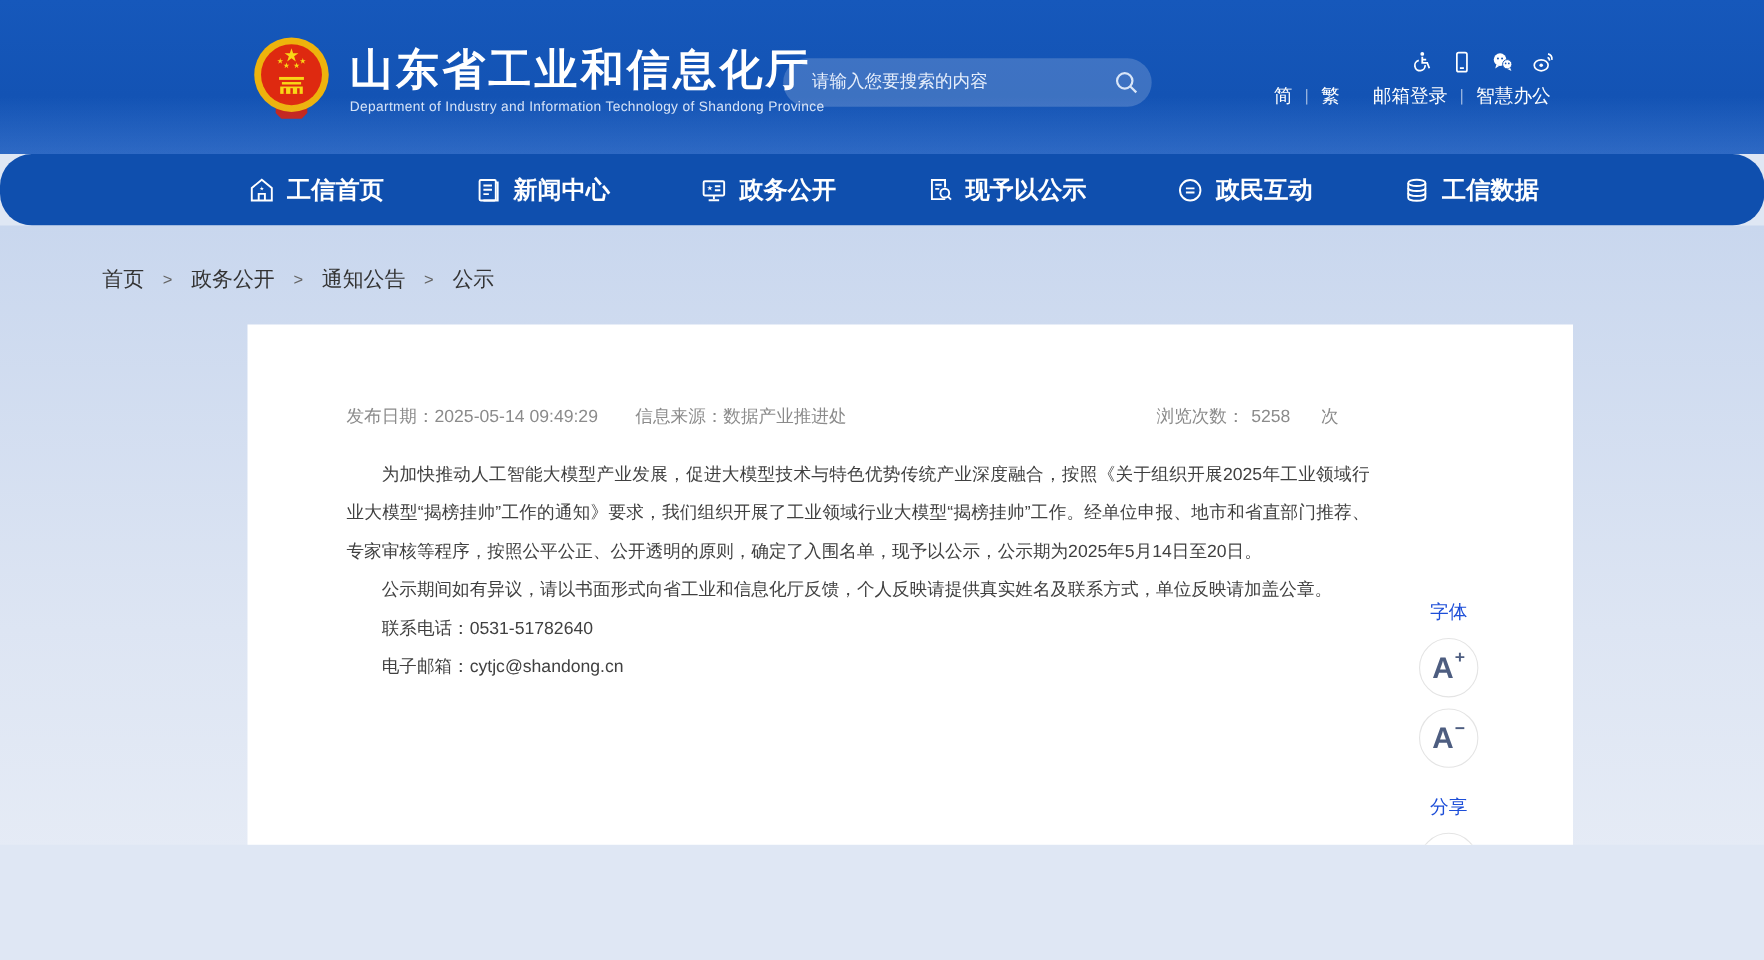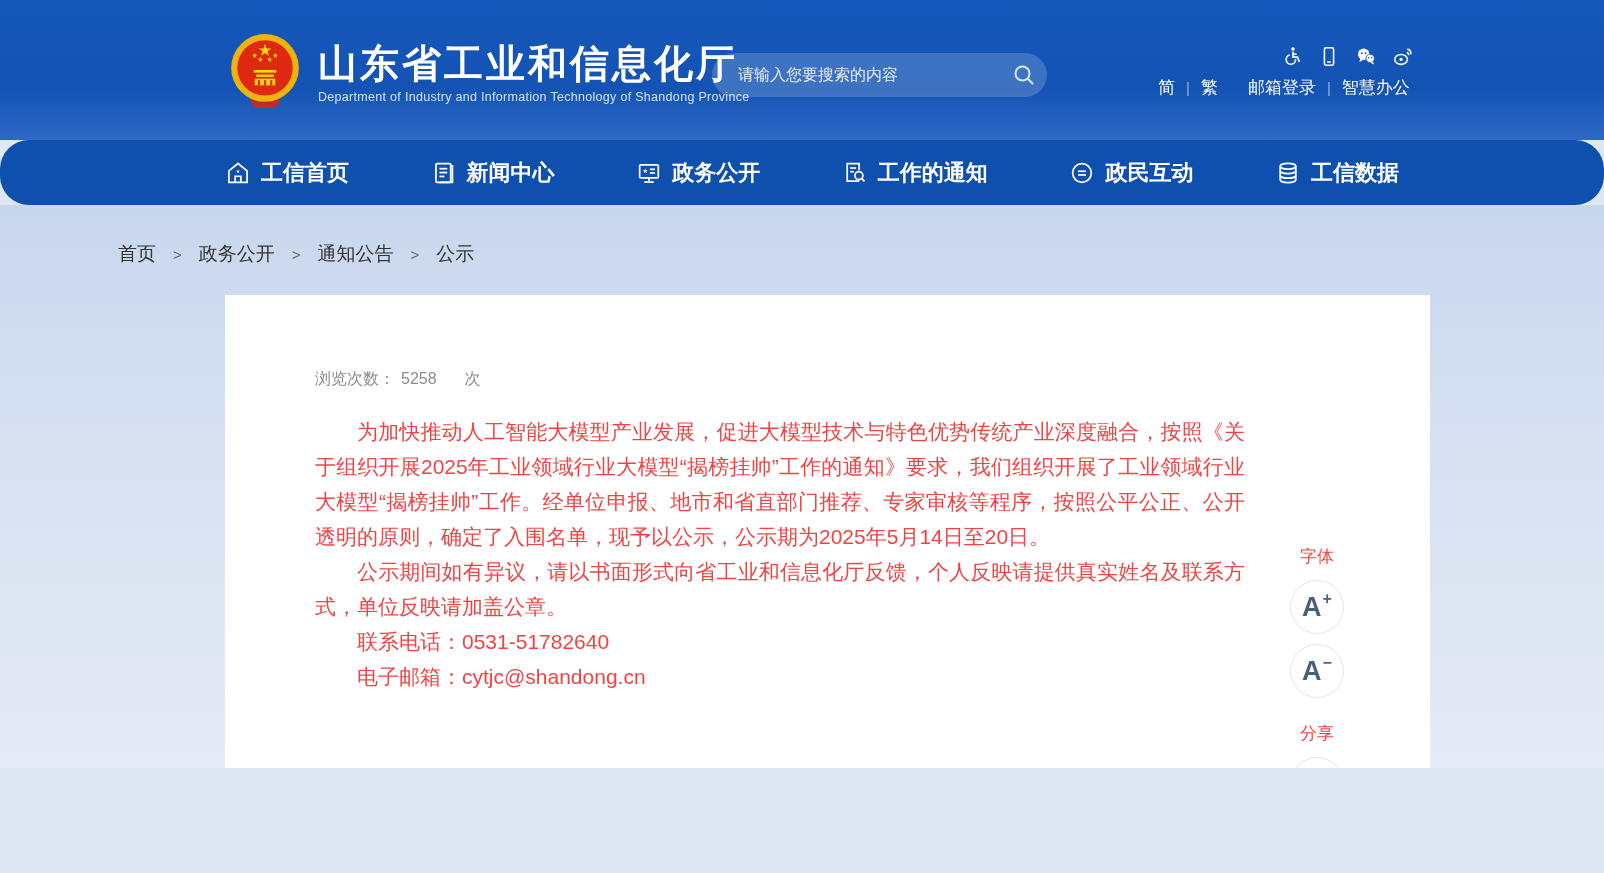--- a/index.html
+++ b/index.html
@@ -32,41 +32,41 @@
   .top-links .gap { margin-left:30px; }
 
   
   .nav { height:65px; background:#0f4fae; display:flex; align-items:center;
     justify-content:space-between; padding:0 205px 0 225px;border-radius:29px; }
   .nav-item { display:flex; align-items:center; gap:10px; color:#ffffff; font-size:22px; font-weight:700; cursor:pointer; white-space:nowrap; }
   .nav-item svg { width:26px; height:26px; }
 
   
   .main { height:668px; background:linear-gradient(180deg,#c9d7ee 0%,#dde5f3 55%,#e9eef7 100%); padding-top:36px; }
-  .breadcrumb { margin-left:118px; display:flex; align-items:center; font-size:19px; color:#333; }
+  .breadcrumb { margin-left:93px; display:flex; align-items:center; font-size:19px; color:#333; }
   .breadcrumb .crumb { cursor:pointer; }
   .breadcrumb .bsep { color:#666; font-size:15px; margin:0 17px; }
 
   .panel { position:relative; width:1205px; margin:28px 0 0 225px; background:#ffffff;
     min-height:640px; padding:58px 0 40px 0; }
   .article { width:930px; margin-left:90px; }
   .art-title { max-width:840px; margin:0 auto; font-size:34px; line-height:52px; font-weight:700;
     color:#222; text-align:center; font-family:"Liberation Sans","DejaVu Sans",sans-serif; }
   .meta { display:flex; justify-content:space-between; align-items:center; margin-top:16px;
     font-size:16px; color:#8b8b8b; }
   .meta-left { display:flex; gap:34px; }
   .meta-right { padding-right:28px;text-align:center; }
   .meta-right .views-val { margin:0 6px; }
   .meta-right .views-unit { margin-left:22px; }
   .body-text { margin-top:24px; }
-  .body-text p { font-size:21px; line-height:35px; color:#ef4444; text-align:justify; text-indent:2em; }
+  .body-text p { font-size:16px; line-height:35px; color:#404040; text-align:justify; text-indent:2em; }
 
   
   .tools { position:absolute; top:250px; right:84px; width:58px; text-align:center; }
-  .tools-label { font-size:17px; color:#ef4444; margin-bottom:12px; }
+  .tools-label { font-size:17px; color:#1d4ed8; margin-bottom:12px; }
   .tool-btn { width:54px; height:54px; border-radius:50%; background:#fff; border:1px solid #e4e4e4;
     display:flex; align-items:center; justify-content:center; margin:0 auto 10px auto;
     color:#4d5d80; font-weight:700; font-size:27px; cursor:pointer; }
   .tool-btn .sup { font-size:16px; position:relative; top:-8px; margin-left:1px; }
   .share-label { margin:24px 0 12px 0; }
 </style>
 </head>
 <body>
 
 <div class="page">
@@ -184,21 +184,21 @@
       <span>政务公开</span>
     </div>
     <div class="nav-item">
       <svg viewBox="0 0 24 24" fill="none" stroke="#fff" stroke-width="1.6">
         <path d="M16 19.4 H4.8 V3.4 H15.8 V9.4"></path>
         <line x1="7.6" y1="7.4" x2="13" y2="7.4"></line>
         <line x1="7.6" y1="10.8" x2="11" y2="10.8"></line>
         <circle cx="15.6" cy="14.4" r="3.7"></circle>
         <line x1="18.2" y1="17.1" x2="20.8" y2="19.8"></line>
       </svg>
-      <span>工作的通知</span>
+      <span>现予以公示</span>
     </div>
     <div class="nav-item">
       <svg viewBox="0 0 24 24" fill="none" stroke="#fff" stroke-width="1.6">
         <circle cx="12" cy="12" r="8.6"></circle>
         <line x1="8.4" y1="10.4" x2="15.6" y2="10.4"></line>
         <line x1="8.4" y1="13.8" x2="15.6" y2="13.8"></line>
       </svg>
       <span>政民互动</span>
     </div>
     <div class="nav-item">
@@ -221,20 +221,28 @@
       <span class="bsep">&gt;</span>
       <span class="crumb">通知公告</span>
       <span class="bsep">&gt;</span>
       <span class="crumb">公示</span>
     </div>
 
     <div class="panel">
       <div class="article">
 
         <div class="meta">
+          <div class="meta-left">
+            <span>
+              <span>发布日期：</span><span>2025-05-14 09:49:29</span>
+            </span>
+            <span>
+              <span>信息来源：</span><span>数据产业推进处</span>
+            </span>
+          </div>
           <div class="meta-right">
             <span>浏览次数：</span><span class="views-val">5258</span><span class="views-unit">次</span>
           </div>
         </div>
 
         <div class="body-text">
           <p>为加快推动人工智能大模型产业发展，促进大模型技术与特色优势传统产业深度融合，按照《关于组织开展2025年工业领域行业大模型“揭榜挂帅”工作的通知》要求，我们组织开展了工业领域行业大模型“揭榜挂帅”工作。经单位申报、地市和省直部门推荐、专家审核等程序，按照公平公正、公开透明的原则，确定了入围名单，现予以公示，公示期为2025年5月14日至20日。</p>
           <p>公示期间如有异议，请以书面形式向省工业和信息化厅反馈，个人反映请提供真实姓名及联系方式，单位反映请加盖公章。</p>
           <p>联系电话：0531-51782640</p>
           <p>电子邮箱：cytjc@shandong.cn</p>

